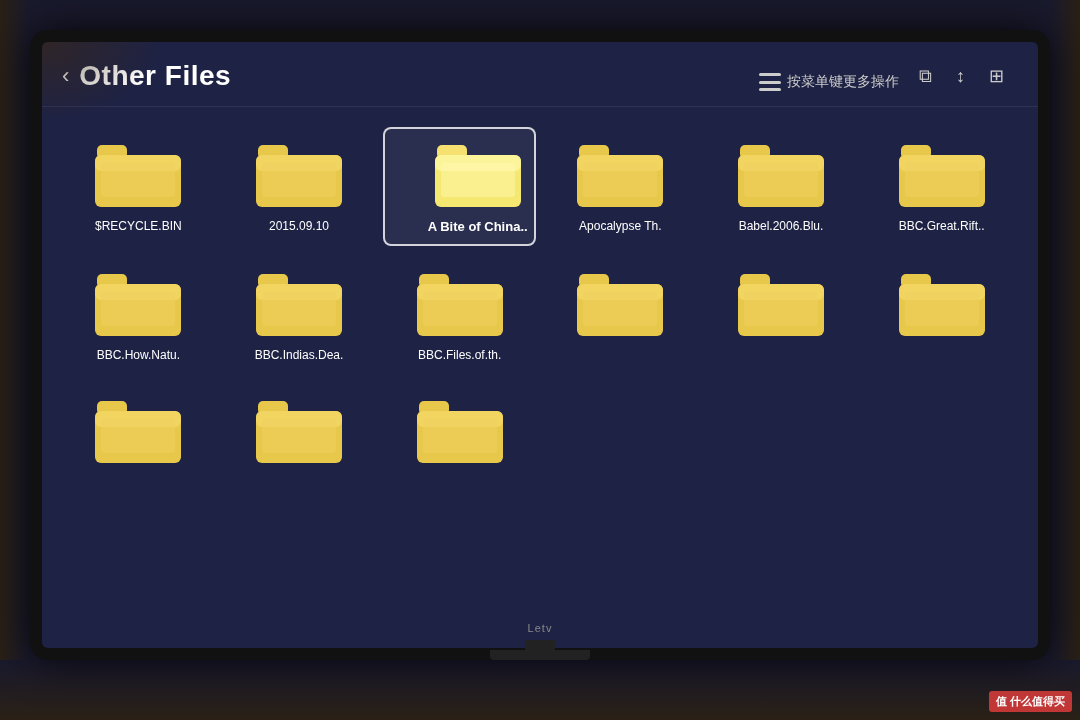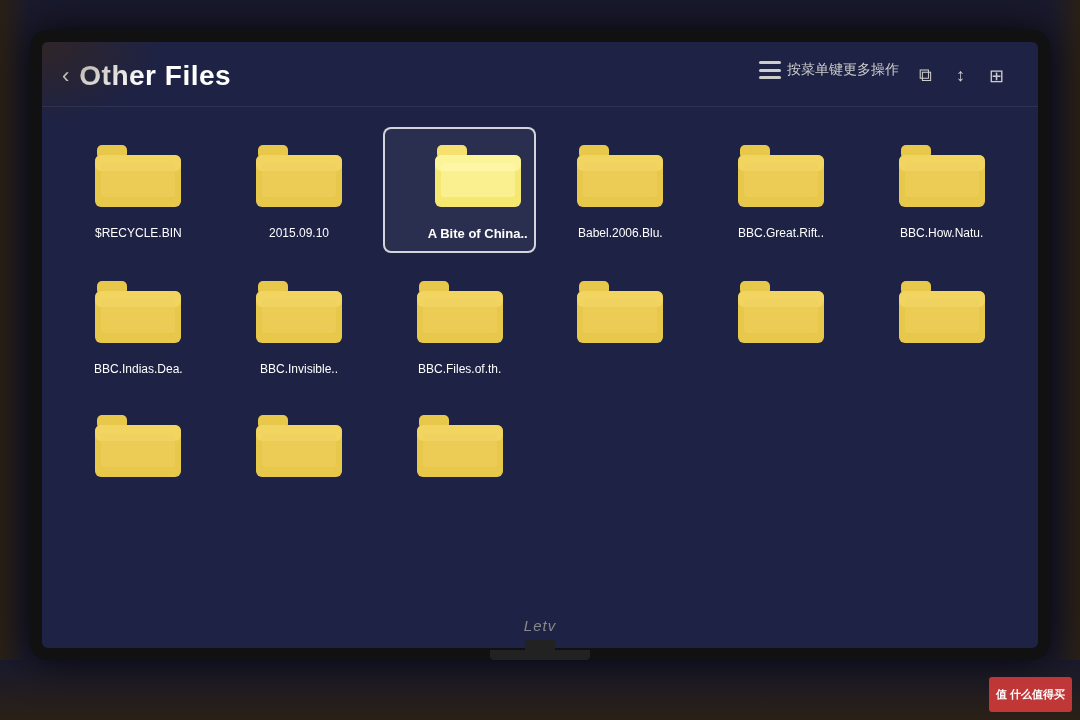--- a/index.html
+++ b/index.html
@@ -70,21 +70,21 @@
 
     .page-title {
       color: #ffffff;
       font-size: 28px;
       font-weight: bold;
       letter-spacing: 0.5px;
     }
 
     .header-right {
       display: flex;
-      align-items: flex-start;
+      align-items: flex-end;
       gap: 16px;
     }
 
     .menu-hint {
       display: flex;
       align-items: center;
       gap: 6px;
       color: #ccc;
       font-size: 14px;
     }
@@ -149,21 +149,20 @@
 
     .folder-label {
       color: #ffffff;
       font-size: 12px;
       text-align: center;
       line-height: 1.3;
       max-width: 110px;
       white-space: nowrap;
       overflow: hidden;
       text-overflow: ellipsis;
-      margin-top: 7px;
     }
 
     .folder-item.selected .folder-label {
       font-weight: bold;
       font-size: 13px;
     }
 
     
     .tv-stand {
       position: absolute;
@@ -190,34 +189,33 @@
       border-radius: 0 0 4px 4px;
     }
 
     
     .tv-brand {
       position: absolute;
       bottom: 14px;
       left: 50%;
       transform: translateX(-50%);
       color: #888;
-      font-size: 15px;
-      font-style: italic;
+      font-size: 11px;
       letter-spacing: 1px;
     }
 
     
     .watermark {
       position: absolute;
       bottom: 8px;
       right: 8px;
       background: rgba(220,60,60,0.85);
       color: white;
       font-size: 11px;
-      padding: 10px 7px;
+      padding: 3px 7px;
       border-radius: 3px;
       font-weight: bold;
     }
 
     
     .side-left {
       position: absolute;
       left: 0;
       top: 0;
       bottom: 0;
@@ -303,20 +301,29 @@
           </svg>
           <span class="folder-label">A Bite of China..</span>
         </div>
         <div class="folder-item">
           <svg class="folder-icon" viewBox="0 0 90 76">
             <rect x="4" y="10" width="30" height="14" rx="5" ry="5" fill="#e8c84a"></rect>
             <rect x="2" y="20" width="86" height="52" rx="6" ry="6" fill="#e8c84a"></rect>
             <rect x="2" y="20" width="86" height="16" rx="6" ry="6" fill="#f5da6a" opacity="0.7"></rect>
             <rect x="8" y="28" width="74" height="34" rx="3" fill="#f0d060" opacity="0.5"></rect>
           </svg>
+          <span class="folder-label">Apocalypse Th.</span>
+        </div>
+        <div class="folder-item">
+          <svg class="folder-icon" viewBox="0 0 90 76">
+            <rect x="4" y="10" width="30" height="14" rx="5" ry="5" fill="#e8c84a"></rect>
+            <rect x="2" y="20" width="86" height="52" rx="6" ry="6" fill="#e8c84a"></rect>
+            <rect x="2" y="20" width="86" height="16" rx="6" ry="6" fill="#f5da6a" opacity="0.7"></rect>
+            <rect x="8" y="28" width="74" height="34" rx="3" fill="#f0d060" opacity="0.5"></rect>
+          </svg>
           <span class="folder-label">Babel.2006.Blu.</span>
         </div>
         <div class="folder-item">
           <svg class="folder-icon" viewBox="0 0 90 76">
             <rect x="4" y="10" width="30" height="14" rx="5" ry="5" fill="#e8c84a"></rect>
             <rect x="2" y="20" width="86" height="52" rx="6" ry="6" fill="#e8c84a"></rect>
             <rect x="2" y="20" width="86" height="16" rx="6" ry="6" fill="#f5da6a" opacity="0.7"></rect>
             <rect x="8" y="28" width="74" height="34" rx="3" fill="#f0d060" opacity="0.5"></rect>
           </svg>
           <span class="folder-label">BBC.Great.Rift..</span>
@@ -331,29 +338,20 @@
           <span class="folder-label">BBC.How.Natu.</span>
         </div>
         <div class="folder-item">
           <svg class="folder-icon" viewBox="0 0 90 76">
             <rect x="4" y="10" width="30" height="14" rx="5" ry="5" fill="#e8c84a"></rect>
             <rect x="2" y="20" width="86" height="52" rx="6" ry="6" fill="#e8c84a"></rect>
             <rect x="2" y="20" width="86" height="16" rx="6" ry="6" fill="#f5da6a" opacity="0.7"></rect>
             <rect x="8" y="28" width="74" height="34" rx="3" fill="#f0d060" opacity="0.5"></rect>
           </svg>
           <span class="folder-label">BBC.Indias.Dea.</span>
-        </div>
-        <div class="folder-item">
-          <svg class="folder-icon" viewBox="0 0 90 76">
-            <rect x="4" y="10" width="30" height="14" rx="5" ry="5" fill="#e8c84a"></rect>
-            <rect x="2" y="20" width="86" height="52" rx="6" ry="6" fill="#e8c84a"></rect>
-            <rect x="2" y="20" width="86" height="16" rx="6" ry="6" fill="#f5da6a" opacity="0.7"></rect>
-            <rect x="8" y="28" width="74" height="34" rx="3" fill="#f0d060" opacity="0.5"></rect>
-          </svg>
-          <span class="folder-label">BBC.Invisible..</span>
         </div>
         <div class="folder-item">
           <svg class="folder-icon" viewBox="0 0 90 76">
             <rect x="4" y="10" width="30" height="14" rx="5" ry="5" fill="#e8c84a"></rect>
             <rect x="2" y="20" width="86" height="52" rx="6" ry="6" fill="#e8c84a"></rect>
             <rect x="2" y="20" width="86" height="16" rx="6" ry="6" fill="#f5da6a" opacity="0.7"></rect>
             <rect x="8" y="28" width="74" height="34" rx="3" fill="#f0d060" opacity="0.5"></rect>
           </svg>
           <span class="folder-label">BBC.Files.of.th.</span>
         </div>

